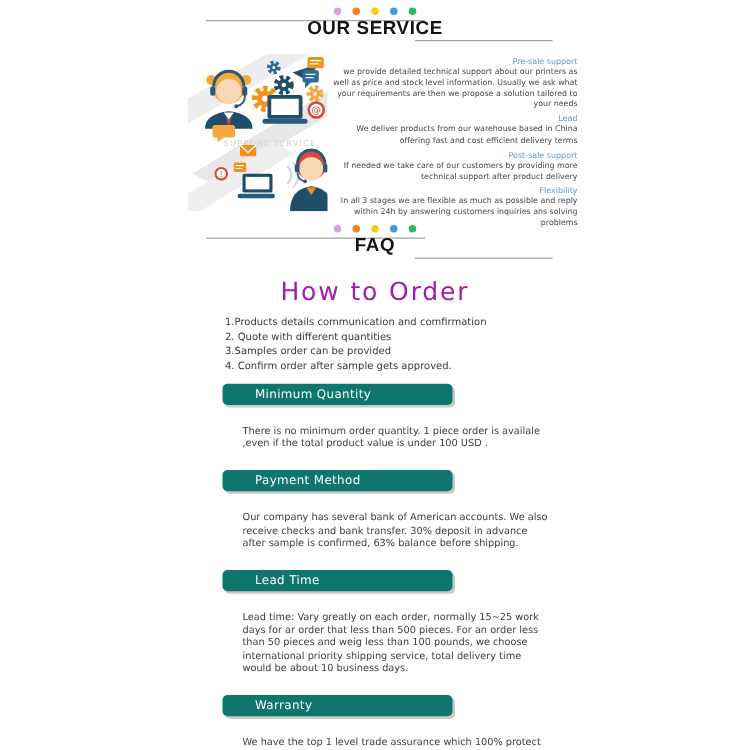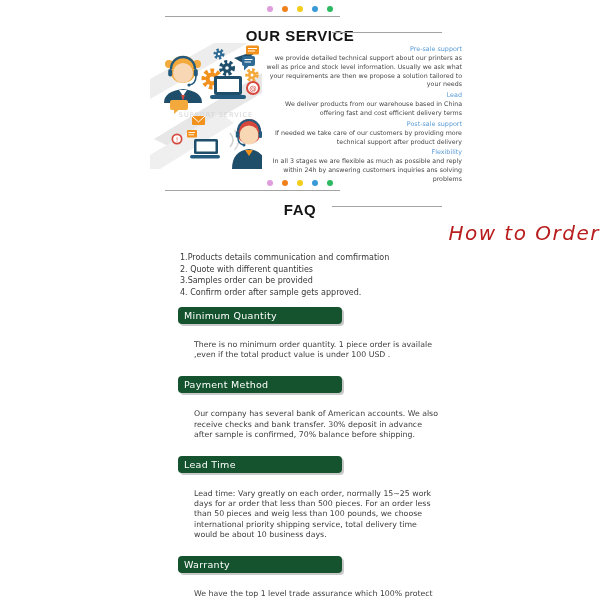--- a/index.html
+++ b/index.html
@@ -8,43 +8,43 @@
     font-family:"DejaVu Sans","Liberation Sans",sans-serif;color:#3f3f3f;overflow:hidden;
     padding-top:3px;box-sizing:border-box;
   }
   
   .sep{position:relative;height:34px;width:300px;margin:0 auto;}
   .sep .dots{position:absolute;top:3px;left:50%;transform:translateX(-50%);display:flex;gap:9px;}
   .dot{width:6px;height:6px;border-radius:50%;background:#ccc;}
   .sep .line-l{position:absolute;top:13px;left:15px;width:175px;height:1px;background:#a3a3a3;}
   .sep .line-r{position:absolute;top:29px;left:182px;width:110px;height:1px;background:#a3a3a3;}
   .sep .sep-title{
-    position:absolute;top:24px;left:0;width:100%;text-align:center;
+    position:absolute;top:11px;left:0;width:100%;text-align:center;
     font-family:"Liberation Sans",sans-serif;font-weight:bold;font-size:15px;
     letter-spacing:.5px;color:#141414;
   }
   
   .service-row{display:flex;margin:6px 0 0 150px;height:126px;}
   .illu{flex:0 0 112px;width:112px;height:126px;}
   .service-text{width:196px;margin-left:4px;padding-top:2px;text-align:right;}
   .service-item{margin-bottom:2px;}
   .service-heading{color:#5b9bd5;font-size:6.4px;line-height:9px;}
   .service-line{color:#474747;font-size:6.3px;line-height:8.8px;}
   
   .hto-title{
-    text-align:right;font-size:20px;font-weight:400;color:#b91c1c;
-    letter-spacing:1.5px;margin:10px 0 7px;font-style:italic;
+    text-align:center;font-size:20px;font-weight:400;color:#a21caf;
+    letter-spacing:1.5px;margin:10px 0 7px;
   }
   .steps{margin:0 0 9px 180px;width:280px;}
   .step{font-size:8px;line-height:11.5px;color:#383838;}
   .qa-sections{margin-left:178px;width:276px;}
   .qa-section{margin-bottom:6px;}
   .chip{
-    display:block;width:158px;background:#14532d;color:#ffffff;
-    font-size:9.5px;line-height:11px;padding:3px 0 3px 6px;border-radius:4px;
+    display:block;width:158px;background:#0f766e;color:#ffffff;
+    font-size:9.5px;line-height:11px;padding:3px 0 3px 26px;border-radius:4px;
     box-shadow:2px 2px 0 rgba(100,100,100,.35);letter-spacing:.3px;margin-bottom:3px;
   }
   .qa-text{font-size:7.8px;line-height:10.2px;color:#3d3d3d;margin:16px;}
 </style>
 </head>
 <body>
 
 <div class="page">
 
   <div class="sep">
@@ -223,21 +223,21 @@
       <div class="step">4. Confirm order after sample gets approved.</div>
   </div>
 
   <div class="qa-sections">
     <div class="qa-section">
         <span class="chip">Minimum Quantity</span>
         <p class="qa-text">There is no minimum order quantity. 1 piece order is availale ,even if the total product value is under 100 USD .</p>
       </div>
       <div class="qa-section">
         <span class="chip">Payment Method</span>
-        <p class="qa-text">Our company has several bank of American accounts. We also receive checks and bank transfer. 30% deposit in advance after sample is confirmed, 70% balance before shipping.</p>
+        <p class="qa-text">Our company has several bank of American accounts. We also receive checks and bank transfer. 30% deposit in advance after sample is confirmed, 63% balance before shipping.</p>
       </div>
       <div class="qa-section">
       </div>
       <div class="qa-section">
         <span class="chip">Lead Time</span>
         <p class="qa-text">Lead time: Vary greatly on each order, normally 15~25  work  days  for ar order that less than 500 pieces. For an order less than 50 pieces and weig less than 100 pounds, we choose international priority shipping service, total delivery time would be about 10 business days.</p>
       </div>
       <div class="qa-section">
         <span class="chip">Warranty</span>
         <p class="qa-text">We have the top 1 level trade assurance which 100% protect your money and lead time.Our warranty of the products is about 12+1 months from th shipment normally, some designated models can have as long as 24 months warranty;For mass order, we would like to  supply some spare parts with shipment for local quickly repair.  And after that, you can returned failure parts for rework and analysis.</p>

